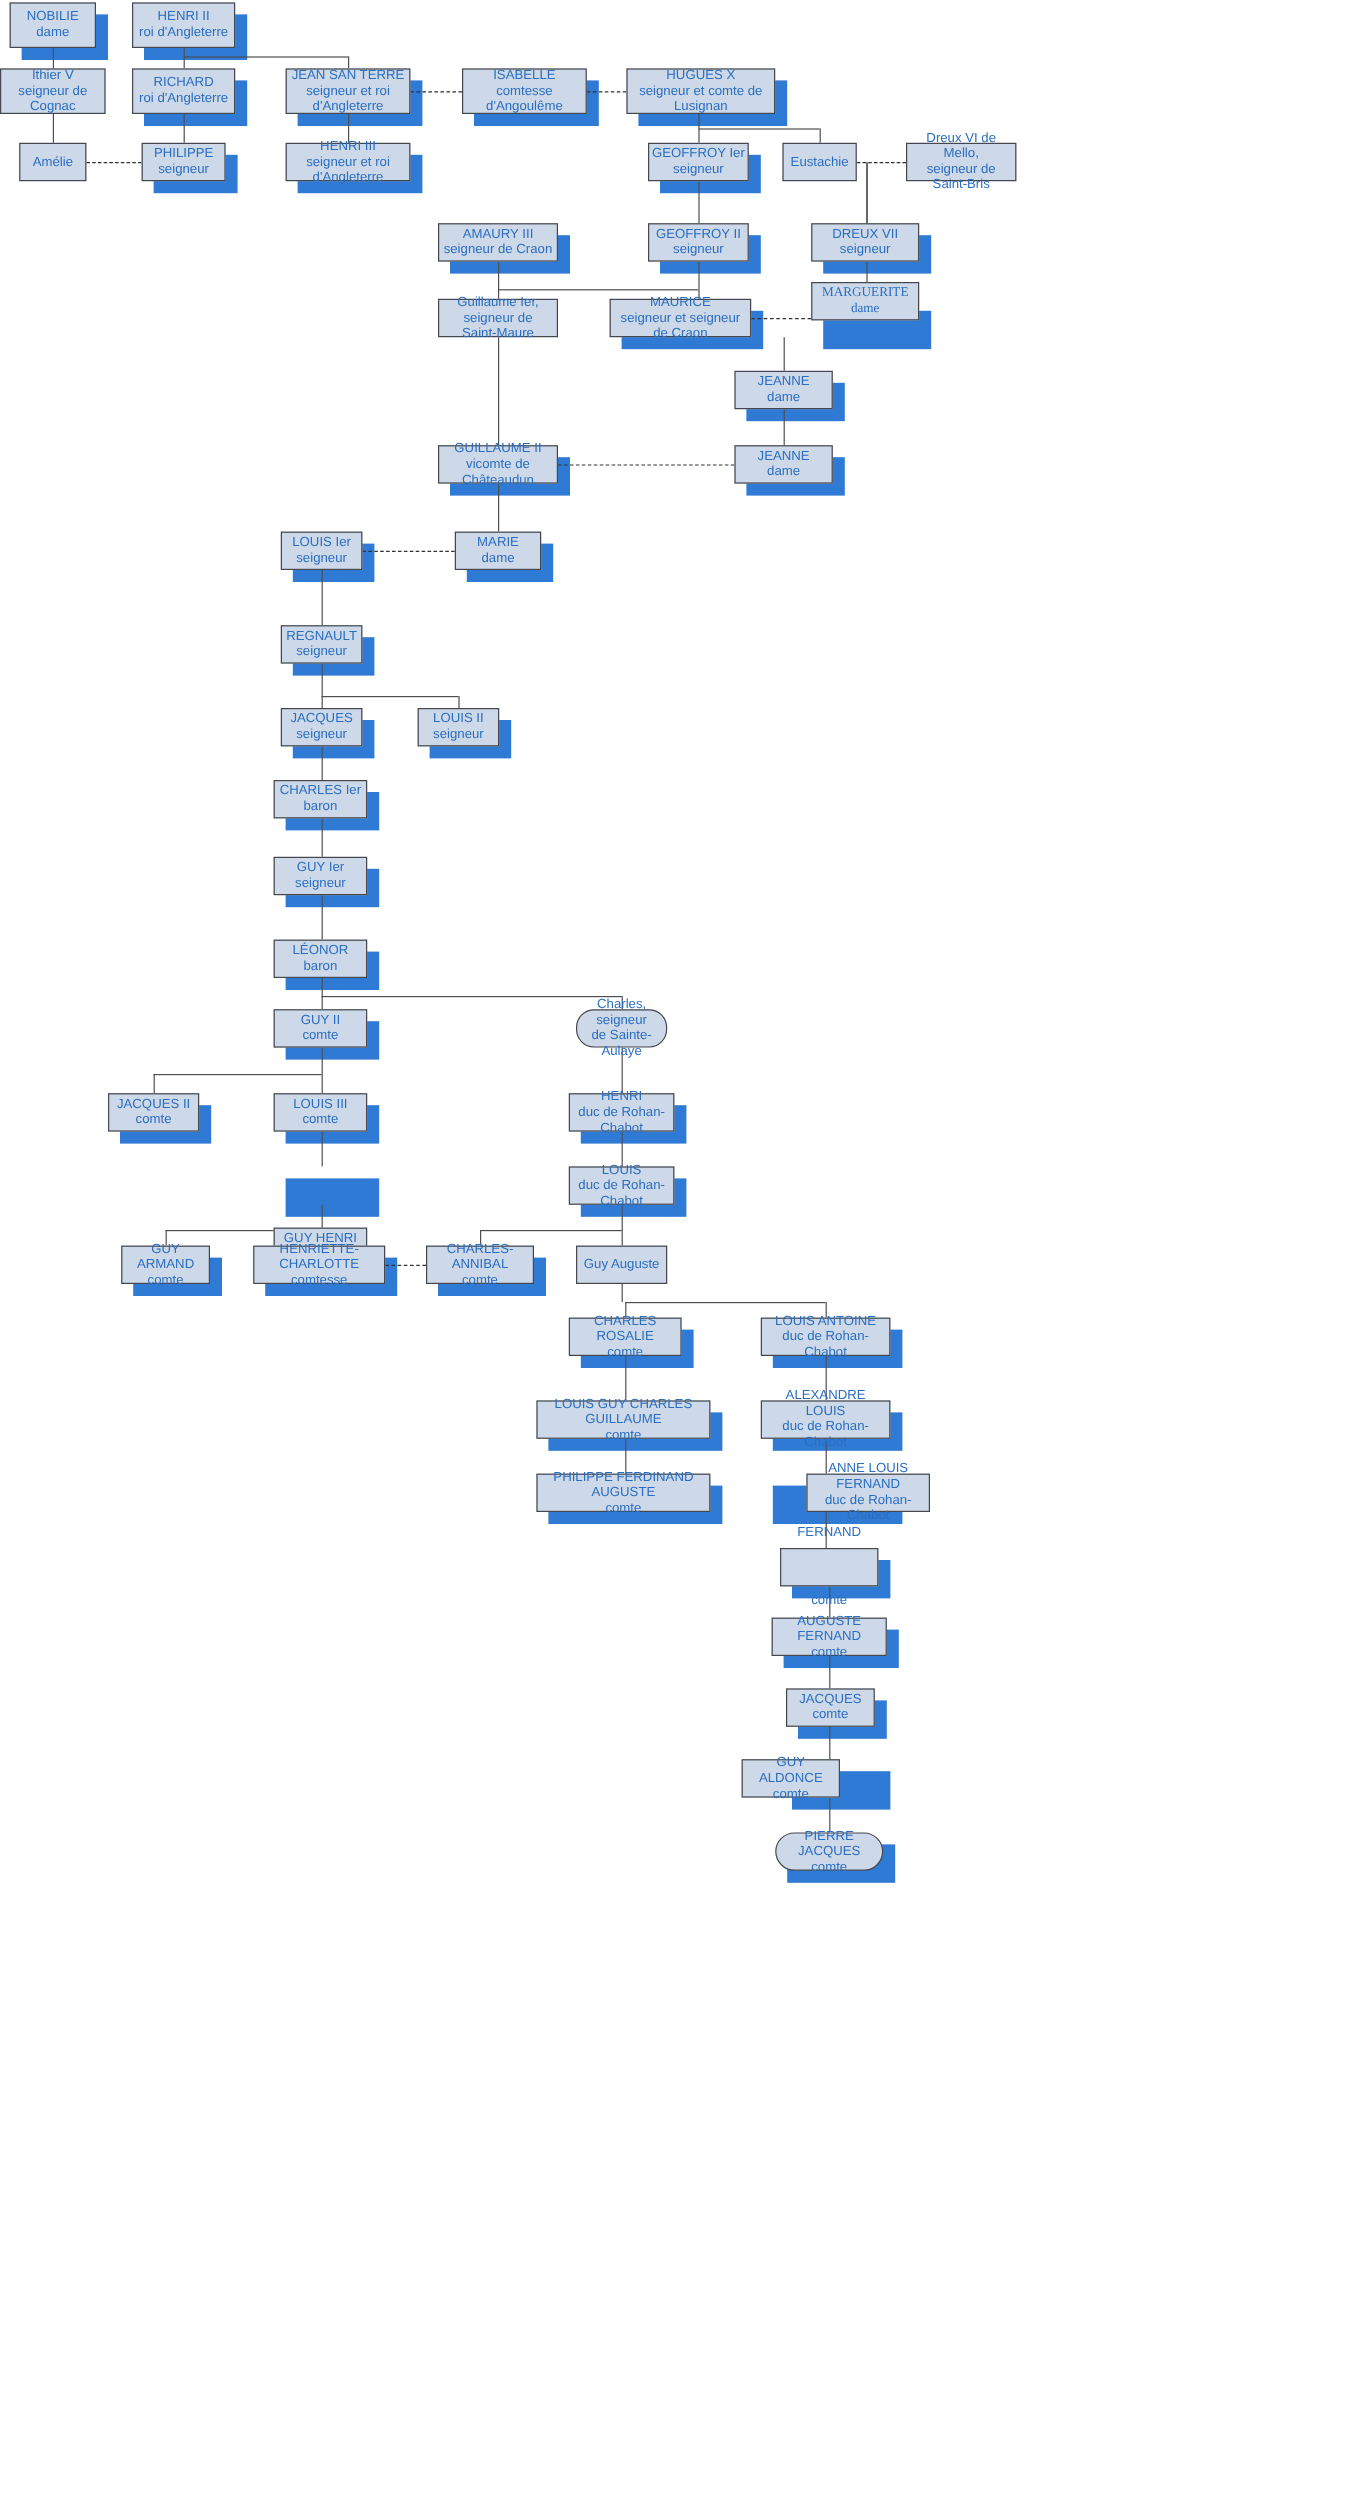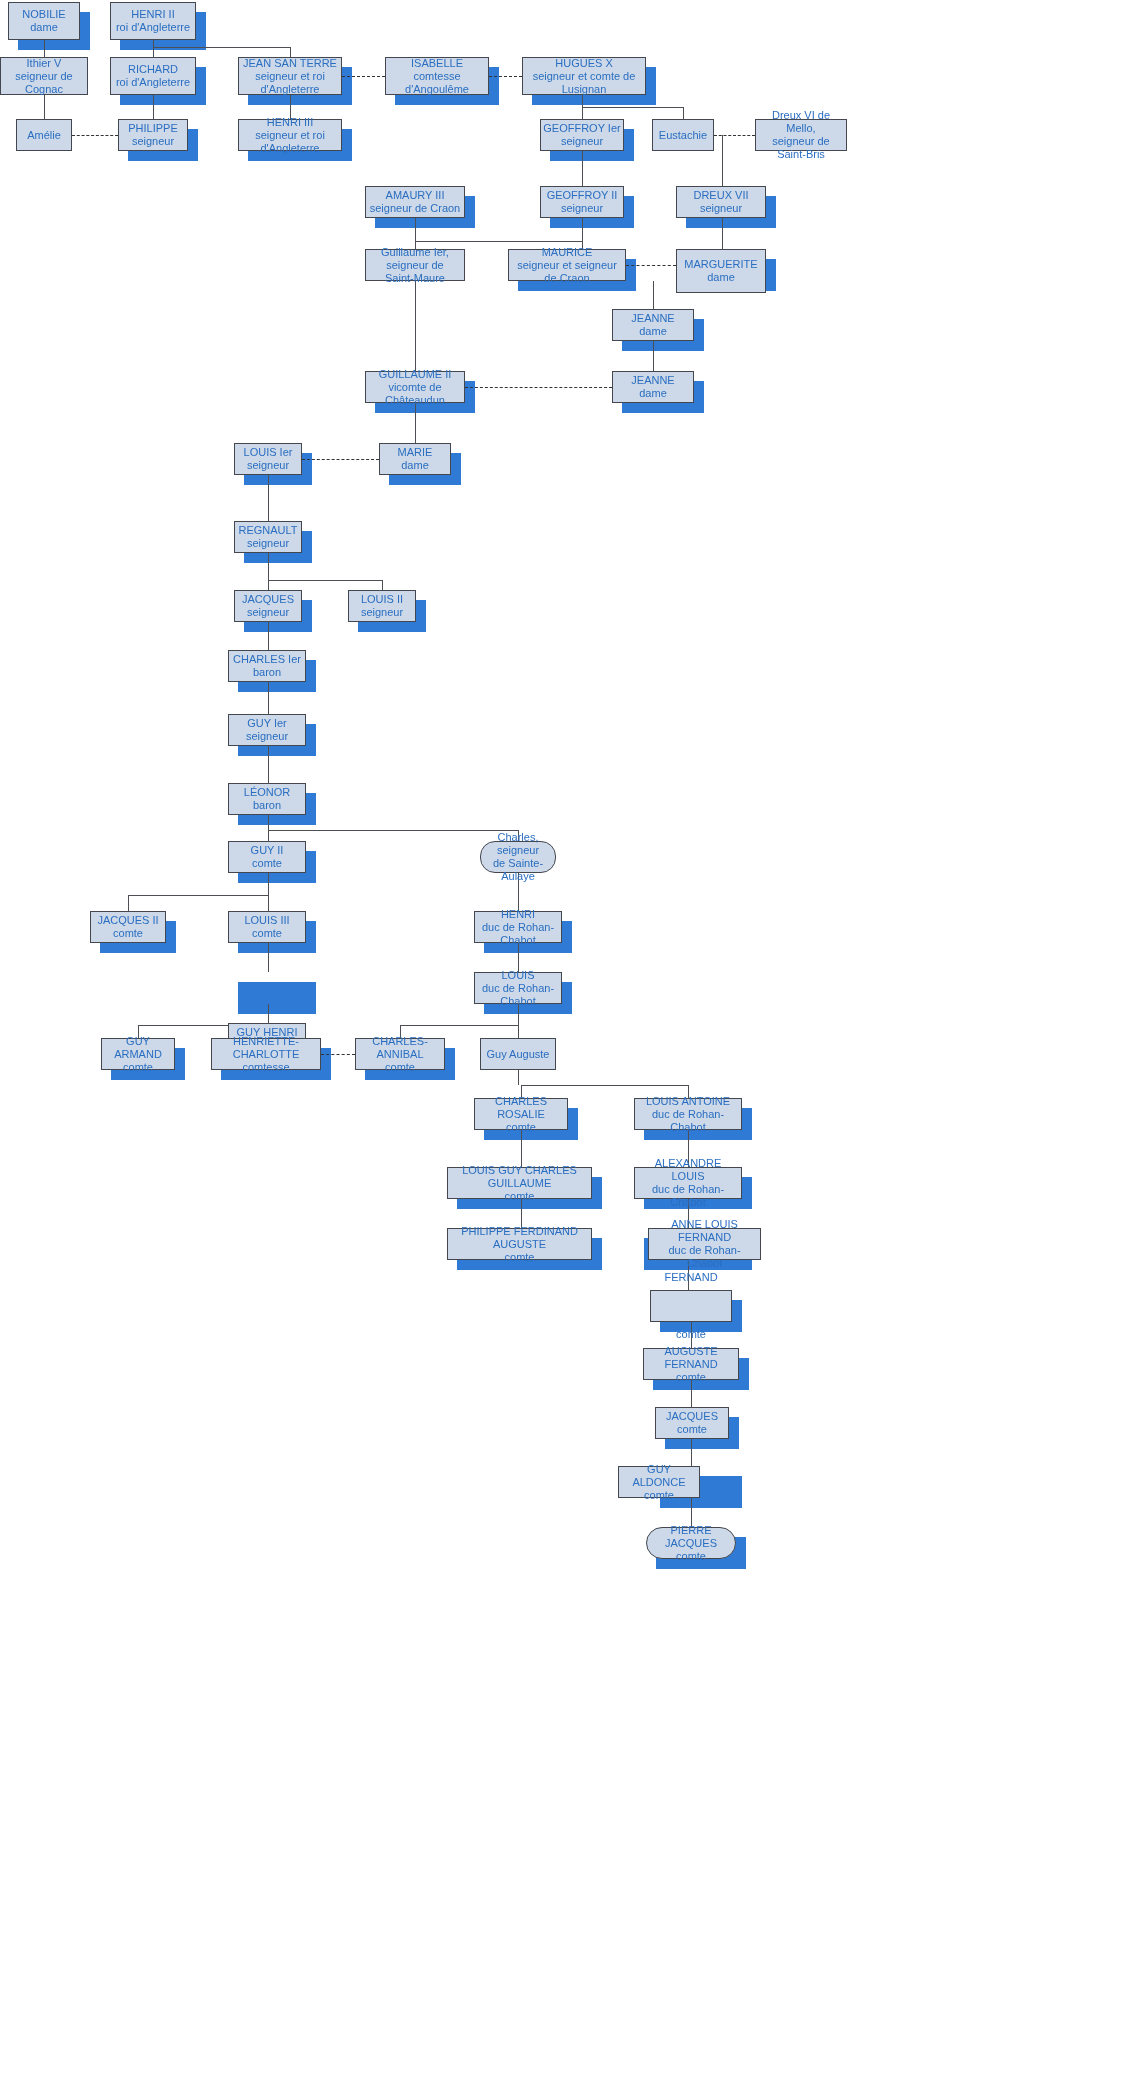--- a/index.html
+++ b/index.html
@@ -242,21 +242,21 @@
         <span class="ti">seigneur</span>
       </div>
       <div class="node" style="left: 365px; top: 249px; width: 100px; height: 32px;">
         <span class="nm">Guillaume Ier, seigneur de</span>
         <span class="ti">Saint-Maure</span>
       </div>
       <div class="node" style="left: 508px; top: 249px; width: 118px; height: 32px;">
         <span class="nm">MAURICE</span>
         <span class="ti">seigneur et seigneur de Craon</span>
       </div>
-      <div class="node" style="left: 676px; top: 249px; width: 90px; height: 44px;">
+      <div class="node" style="left: 676px; top: 235px; width: 90px; height: 32px; font-family: Liberation Serif, serif;">
         <span class="nm">MARGUERITE</span>
         <span class="ti">dame</span>
       </div>
       <div class="node" style="left: 612px; top: 309px; width: 82px; height: 32px;">
         <span class="nm">JEANNE</span>
         <span class="ti">dame</span>
       </div>
       <div class="node" style="left: 365px; top: 371px; width: 100px; height: 32px;">
         <span class="nm">GUILLAUME II</span>
         <span class="ti">vicomte de Châteaudun</span>
@@ -353,21 +353,21 @@
         <span class="ti">comte</span>
       </div>
       <div class="node" style="left: 634px; top: 1167px; width: 108px; height: 32px;">
         <span class="nm">ALEXANDRE LOUIS</span>
         <span class="ti">duc de Rohan-Chabot</span>
       </div>
       <div class="node" style="left: 447px; top: 1228px; width: 145px; height: 32px;">
         <span class="nm">PHILIPPE FERDINAND AUGUSTE</span>
         <span class="ti">comte</span>
       </div>
-      <div class="node" style="left: 648px; top: 1228px; width: 113px; height: 32px;">
+      <div class="node" style="left: 672px; top: 1228px; width: 103px; height: 32px;">
         <span class="nm">ANNE LOUIS FERNAND</span>
         <span class="ti">duc de Rohan-Chabot</span>
       </div>
       <div class="node" style="left: 650px; top: 1290px; width: 82px; height: 32px; gap: 44px;">
         <span class="nm">FERNAND</span>
         <span class="ti">comte</span>
       </div>
       <div class="node" style="left: 643px; top: 1348px; width: 96px; height: 32px;">
         <span class="nm">AUGUSTE FERNAND</span>
         <span class="ti">comte</span>

